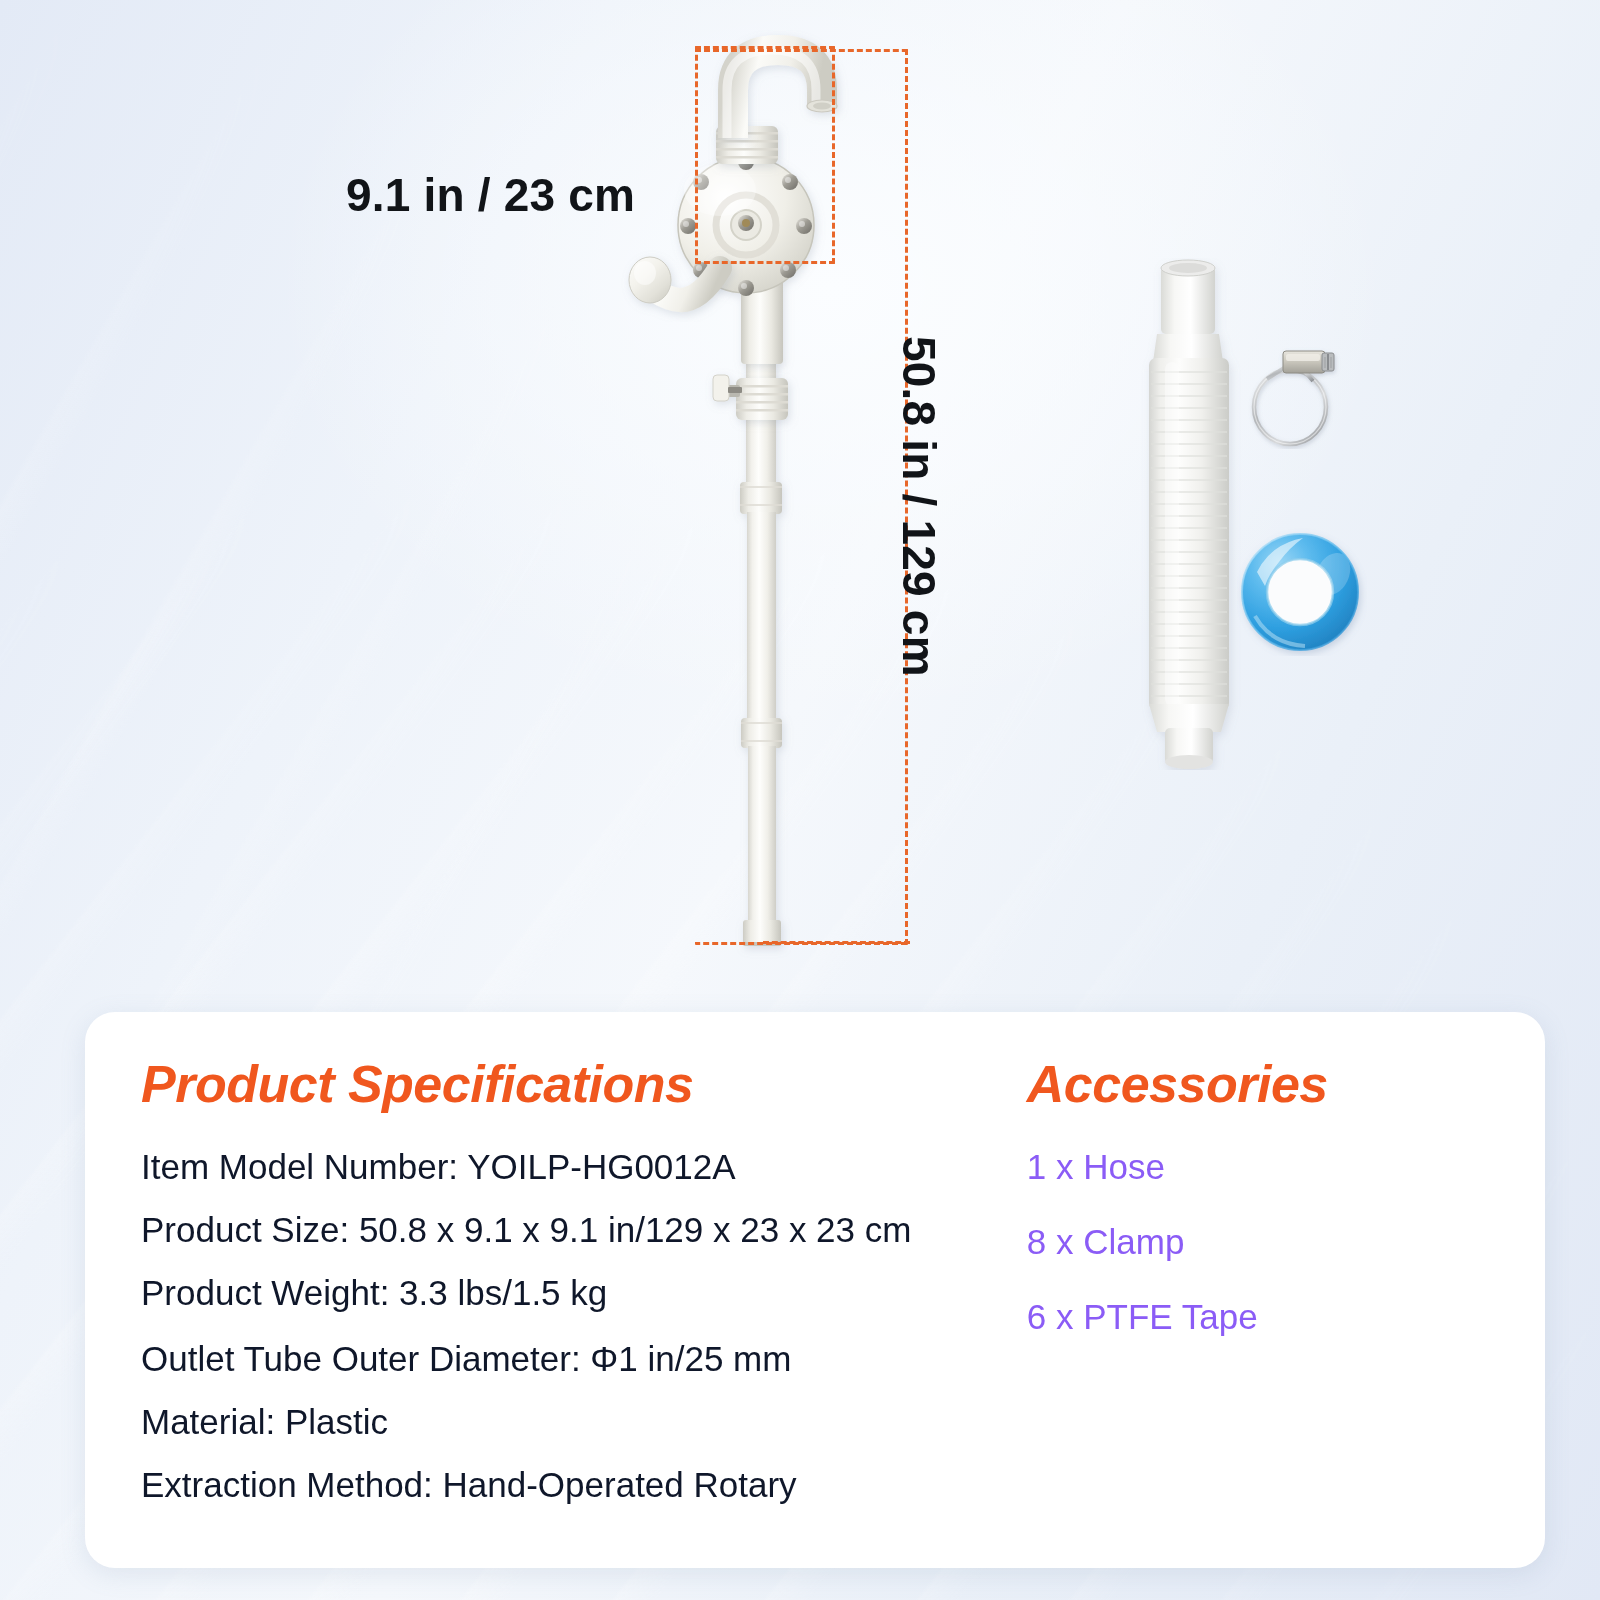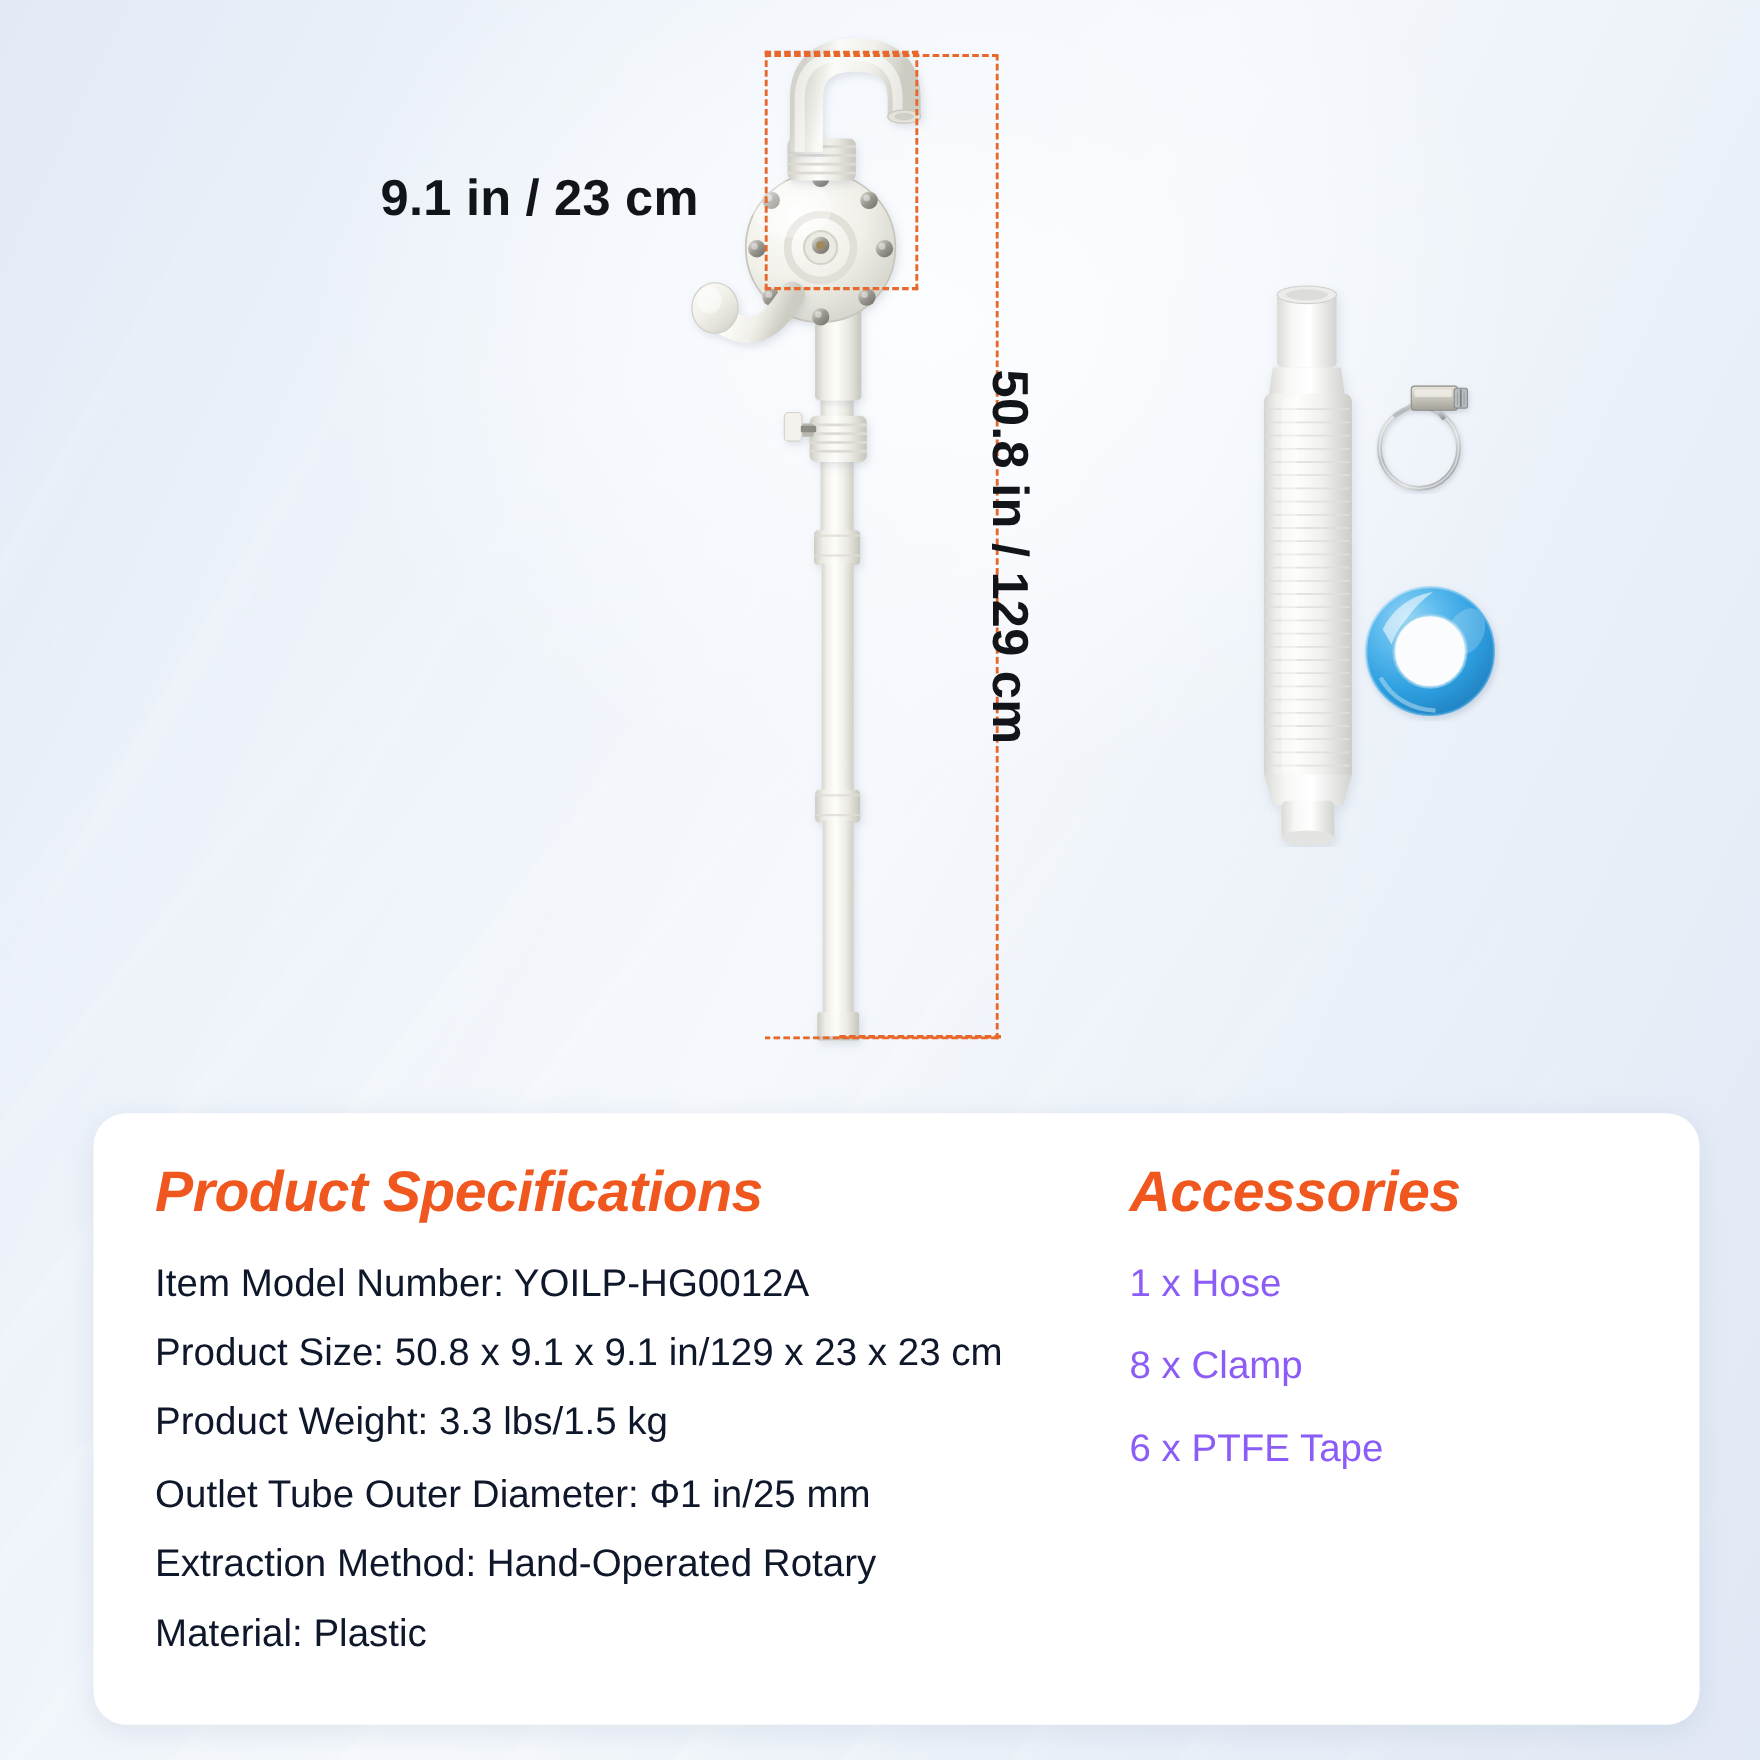--- a/index.html
+++ b/index.html
@@ -62,21 +62,21 @@
     border-top:3px dashed #e8672a;
   }
 
   .dim-label {
     position:absolute;
     color:#111418;
     font-weight:700;
     letter-spacing:.2px;
     white-space:nowrap;
   }
-  .dim-h { left:346px; top:152px; font-size:46px; }
+  .dim-h { left:346px; top:168px; font-size:46px; }
   .dim-v {
     left:946px; top:336px; font-size:46px;
     transform-origin:left top;
     transform:rotate(90deg);
   }
 
   
   .pump { position:absolute; left:600px; top:30px; width:330px; height:930px; }
   .hose { position:absolute; left:1135px; top:258px; width:110px; height:512px; }
   .clamp { position:absolute; left:1243px; top:341px; width:100px; height:108px; }
@@ -414,22 +414,22 @@
 
 <div class="card">
 
   <div class="col-specs">
     <div class="heading">Product Specifications</div>
     <ul class="spec-list">
       <li>Item Model Number: YOILP-HG0012A</li>
       <li>Product Size: 50.8 x 9.1 x 9.1 in/129 x 23 x 23 cm</li>
       <li class="gap">Product Weight: 3.3 lbs/1.5 kg</li>
       <li>Outlet Tube Outer Diameter: Φ1 in/25 mm</li>
+      <li>Material: Plastic</li>
       <li>Extraction Method: Hand-Operated Rotary</li>
-      <li>Material: Plastic</li>
     </ul>
   </div>
 
   <div class="col-acc">
     <div class="heading">Accessories</div>
     <ul class="acc-list">
       <li>1 x Hose</li>
       <li>8 x Clamp</li>
       <li>6 x PTFE Tape</li>
     </ul>

